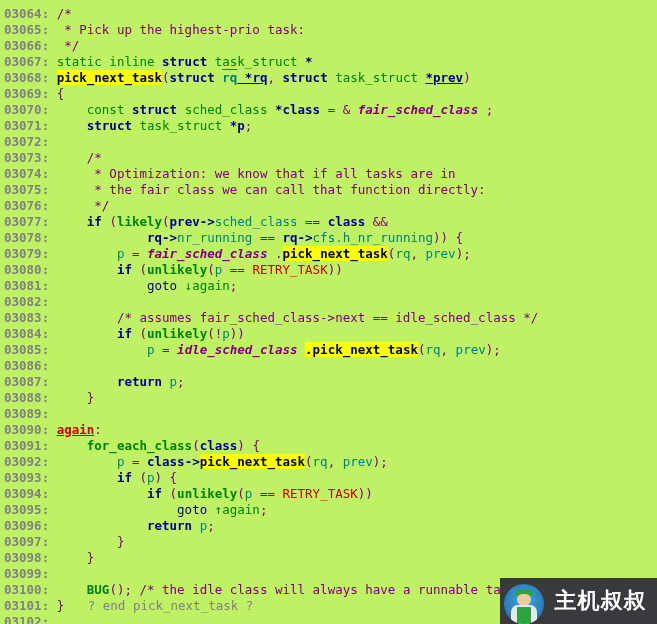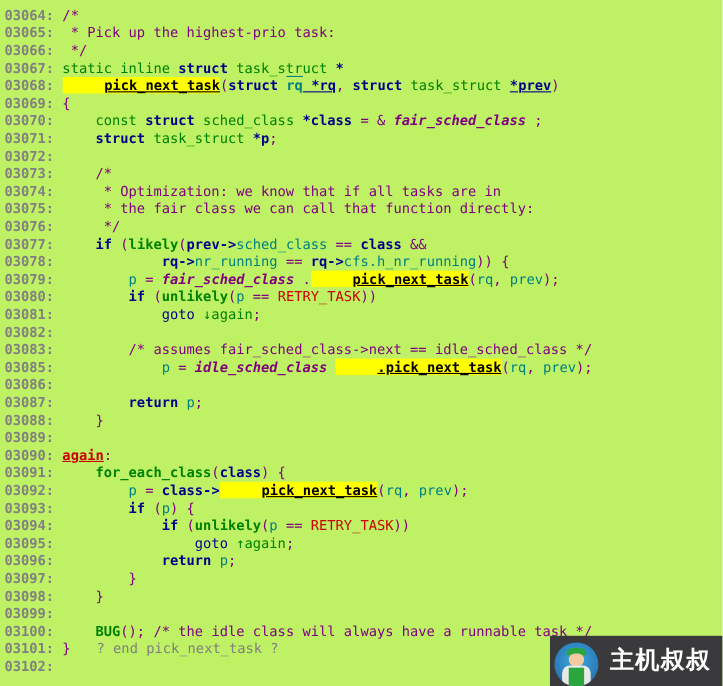--- a/index.html
+++ b/index.html
@@ -51,22 +51,20 @@
   .t-macro    { color: #CC0000; }                         
   .t-label    { color: #CC0000; font-weight: bold; text-decoration: underline; }
   .t-goto     { color: #00008B; font-weight: normal; }
   .t-gototgt  { color: #008000; }
   .t-global   { color: #800080; font-weight: bold; font-style: italic; }
   .t-gray     { color: #808080; margin-left: 16px; }
   .t-hl {
     background: #FFFF00;
     color: #000000;
     font-weight: bold;
-    text-decoration: underline;
-    padding-left: 38px;
   }
   
   #watermark {
     position: absolute;
     left: 500px;
     top: 578px;
     width: 157px;
     height: 46px;
     background: #3a3a3c;
     display: flex;
@@ -128,20 +126,21 @@
       <div class="code-line"><span class="lineno">03074:</span><span> </span><span class="t-cmt">     * Optimization: we know that if all tasks are in</span></div>
       <div class="code-line"><span class="lineno">03075:</span><span> </span><span class="t-cmt">     * the fair class we can call that function directly:</span></div>
       <div class="code-line"><span class="lineno">03076:</span><span> </span><span class="t-cmt">     */</span></div>
       <div class="code-line"><span class="lineno">03077:</span><span> </span><span class="t-kw">    if </span><span class="t-punc">(</span><span class="t-func">likely</span><span class="t-punc">(</span><span class="t-var-b">prev</span><span class="t-var-b">-&gt;</span><span class="t-var">sched_class </span><span class="t-punc">== </span><span class="t-var-b">class </span><span class="t-punc">&amp;&amp;</span></div>
       <div class="code-line"><span class="lineno">03078:</span><span> </span><span class="t-var-b">            rq-&gt;</span><span class="t-var">nr_running </span><span class="t-punc">== </span><span class="t-var-b">rq-&gt;</span><span class="t-var">cfs.h_nr_running</span><span class="t-punc">)) {</span></div>
       <div class="code-line"><span class="lineno">03079:</span><span> </span><span class="t-var">        p </span><span class="t-punc">= </span><span class="t-global">fair_sched_class</span><span class="t-punc"> .</span><span class="t-hl">pick_next_task</span><span class="t-punc">(</span><span class="t-var">rq</span><span class="t-punc">, </span><span class="t-var">prev</span><span class="t-punc">);</span></div>
       <div class="code-line"><span class="lineno">03080:</span><span> </span><span class="t-kw">        if </span><span class="t-punc">(</span><span class="t-func">unlikely</span><span class="t-punc">(</span><span class="t-var">p </span><span class="t-punc">== </span><span class="t-macro">RETRY_TASK</span><span class="t-punc">))</span></div>
       <div class="code-line"><span class="lineno">03081:</span><span> </span><span class="t-goto">            goto </span><span class="t-gototgt">↓again</span><span class="t-punc">;</span></div>
       <div class="code-line"><span class="lineno">03082:</span><span> </span></div>
       <div class="code-line"><span class="lineno">03083:</span><span> </span><span class="t-cmt">        /* assumes fair_sched_class-&gt;next == idle_sched_class */</span></div>
+      <div class="code-line"><span class="lineno">03084:</span><span> </span><span class="t-kw">        if </span><span class="t-punc">(</span><span class="t-func">unlikely</span><span class="t-punc">(!</span><span class="t-var">p</span><span class="t-punc">))</span></div>
       <div class="code-line"><span class="lineno">03085:</span><span> </span><span class="t-var">            p </span><span class="t-punc">= </span><span class="t-global">idle_sched_class</span><span class="t-punc"> </span><span class="t-hl">.pick_next_task</span><span class="t-punc">(</span><span class="t-var">rq</span><span class="t-punc">, </span><span class="t-var">prev</span><span class="t-punc">);</span></div>
       <div class="code-line"><span class="lineno">03086:</span><span> </span></div>
       <div class="code-line"><span class="lineno">03087:</span><span> </span><span class="t-kw">        return </span><span class="t-var">p</span><span class="t-punc">;</span></div>
       <div class="code-line"><span class="lineno">03088:</span><span> </span><span class="t-punc">    }</span></div>
       <div class="code-line"><span class="lineno">03089:</span><span> </span></div>
       <div class="code-line"><span class="lineno">03090:</span><span> </span><span class="t-label">again</span><span class="t-punc">:</span></div>
       <div class="code-line"><span class="lineno">03091:</span><span> </span><span class="t-func">    for_each_class</span><span class="t-punc">(</span><span class="t-var-b">class</span><span class="t-punc">) {</span></div>
       <div class="code-line"><span class="lineno">03092:</span><span> </span><span class="t-var">        p </span><span class="t-punc">= </span><span class="t-var-b">class-&gt;</span><span class="t-hl">pick_next_task</span><span class="t-punc">(</span><span class="t-var">rq</span><span class="t-punc">, </span><span class="t-var">prev</span><span class="t-punc">);</span></div>
       <div class="code-line"><span class="lineno">03093:</span><span> </span><span class="t-kw">        if </span><span class="t-punc">(</span><span class="t-var">p</span><span class="t-punc">) {</span></div>
       <div class="code-line"><span class="lineno">03094:</span><span> </span><span class="t-kw">            if </span><span class="t-punc">(</span><span class="t-func">unlikely</span><span class="t-punc">(</span><span class="t-var">p </span><span class="t-punc">== </span><span class="t-macro">RETRY_TASK</span><span class="t-punc">))</span></div>

